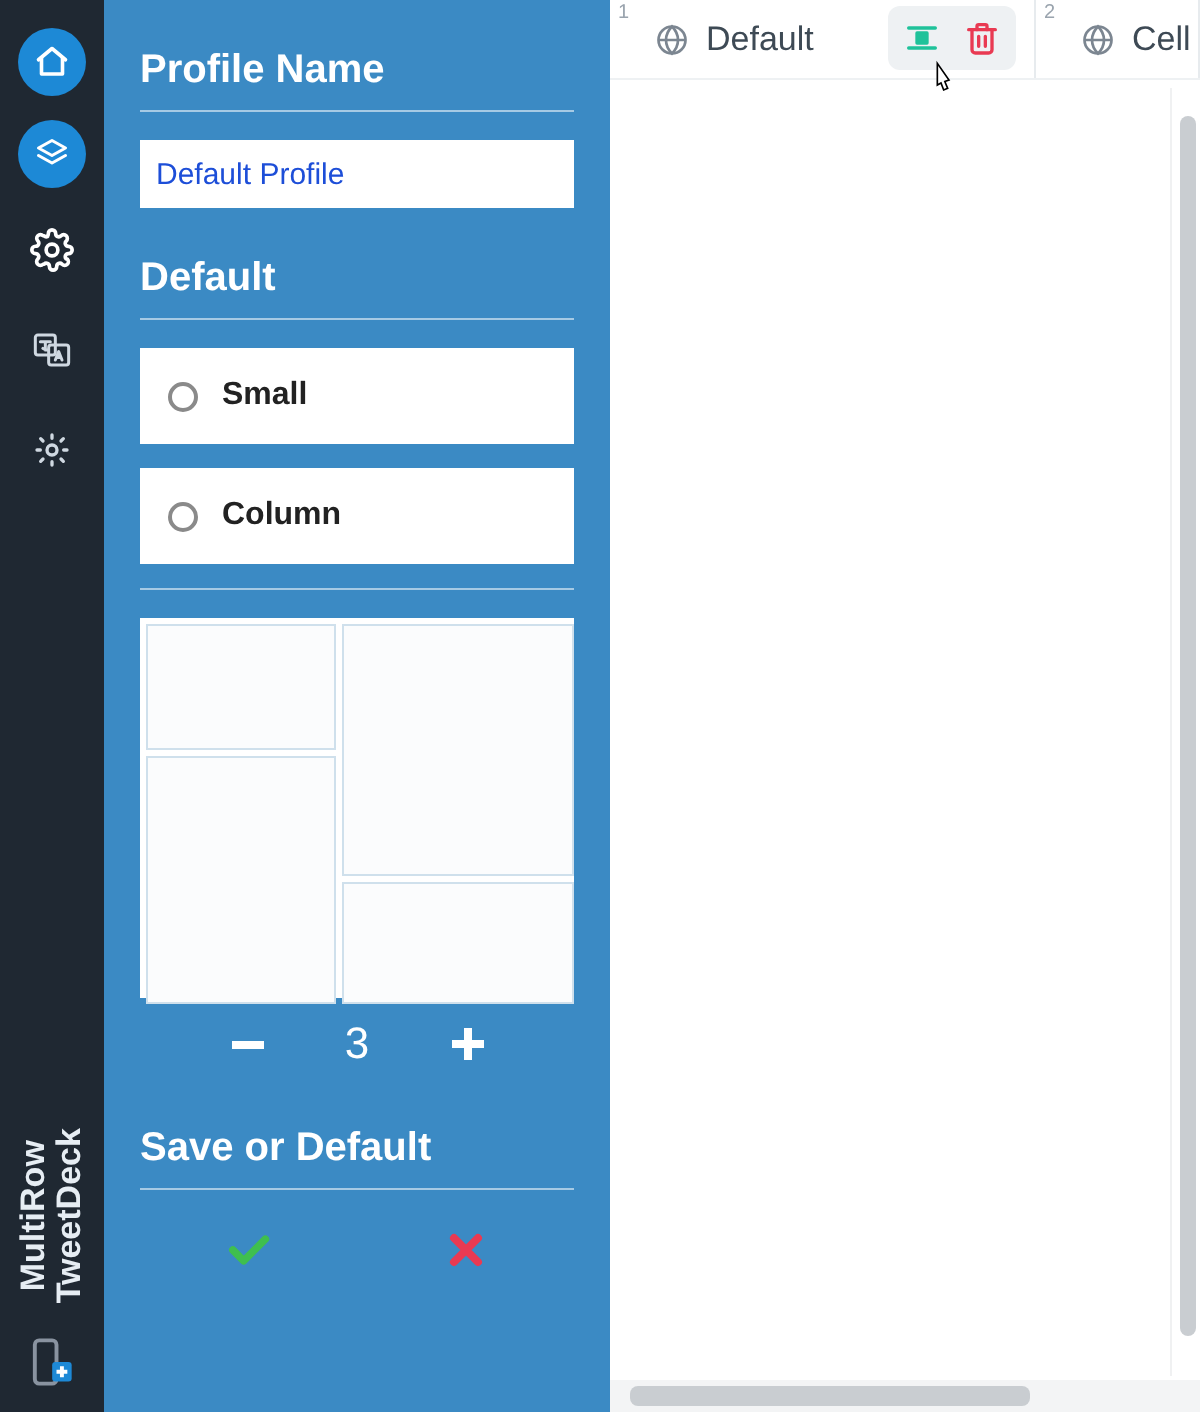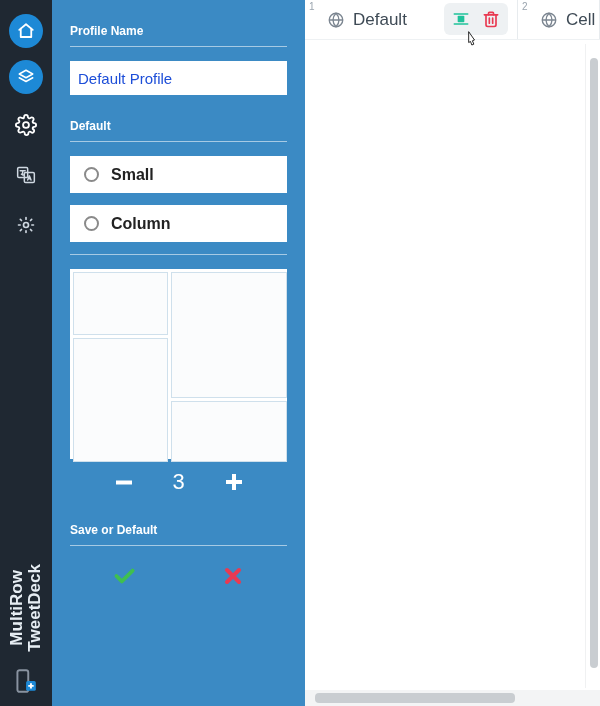--- a/index.html
+++ b/index.html
@@ -55,21 +55,21 @@
   
   .panel {
     width: 253px;
     background: #3b8ac4;
     color: #fff;
     padding: 14px 18px 10px 18px;
     font-size: 15px;
     overflow: hidden;
   }
   .panel h3 {
-    font-size: 12px;
+    font-size: 20px;
     font-weight: 700;
     margin: 24px 0 8px 0;
   }
   .panel h3:first-child { margin-top: 10px; }
   .panel hr {
     border: none;
     border-top: 1px solid rgba(255,255,255,0.55);
     margin-bottom: 14px;
   }
   .text-input {
@@ -77,21 +77,21 @@
     height: 34px;
     border: none;
     padding: 0 8px;
     font-size: 15px;
     background: #fff;
     color: #1d4ed8;
   }
   .radio-row {
     background: #fff;
     color: #222;
-    height: 37px;
+    height: 48px;
     display: flex;
     align-items: center;
     gap: 12px;
     padding: 0 14px;
     margin-bottom: 12px;
     cursor: pointer;
     font-size: 16px;
     font-weight: 600;
   }
   .radio-row:last-of-type { margin-bottom: 0; }

